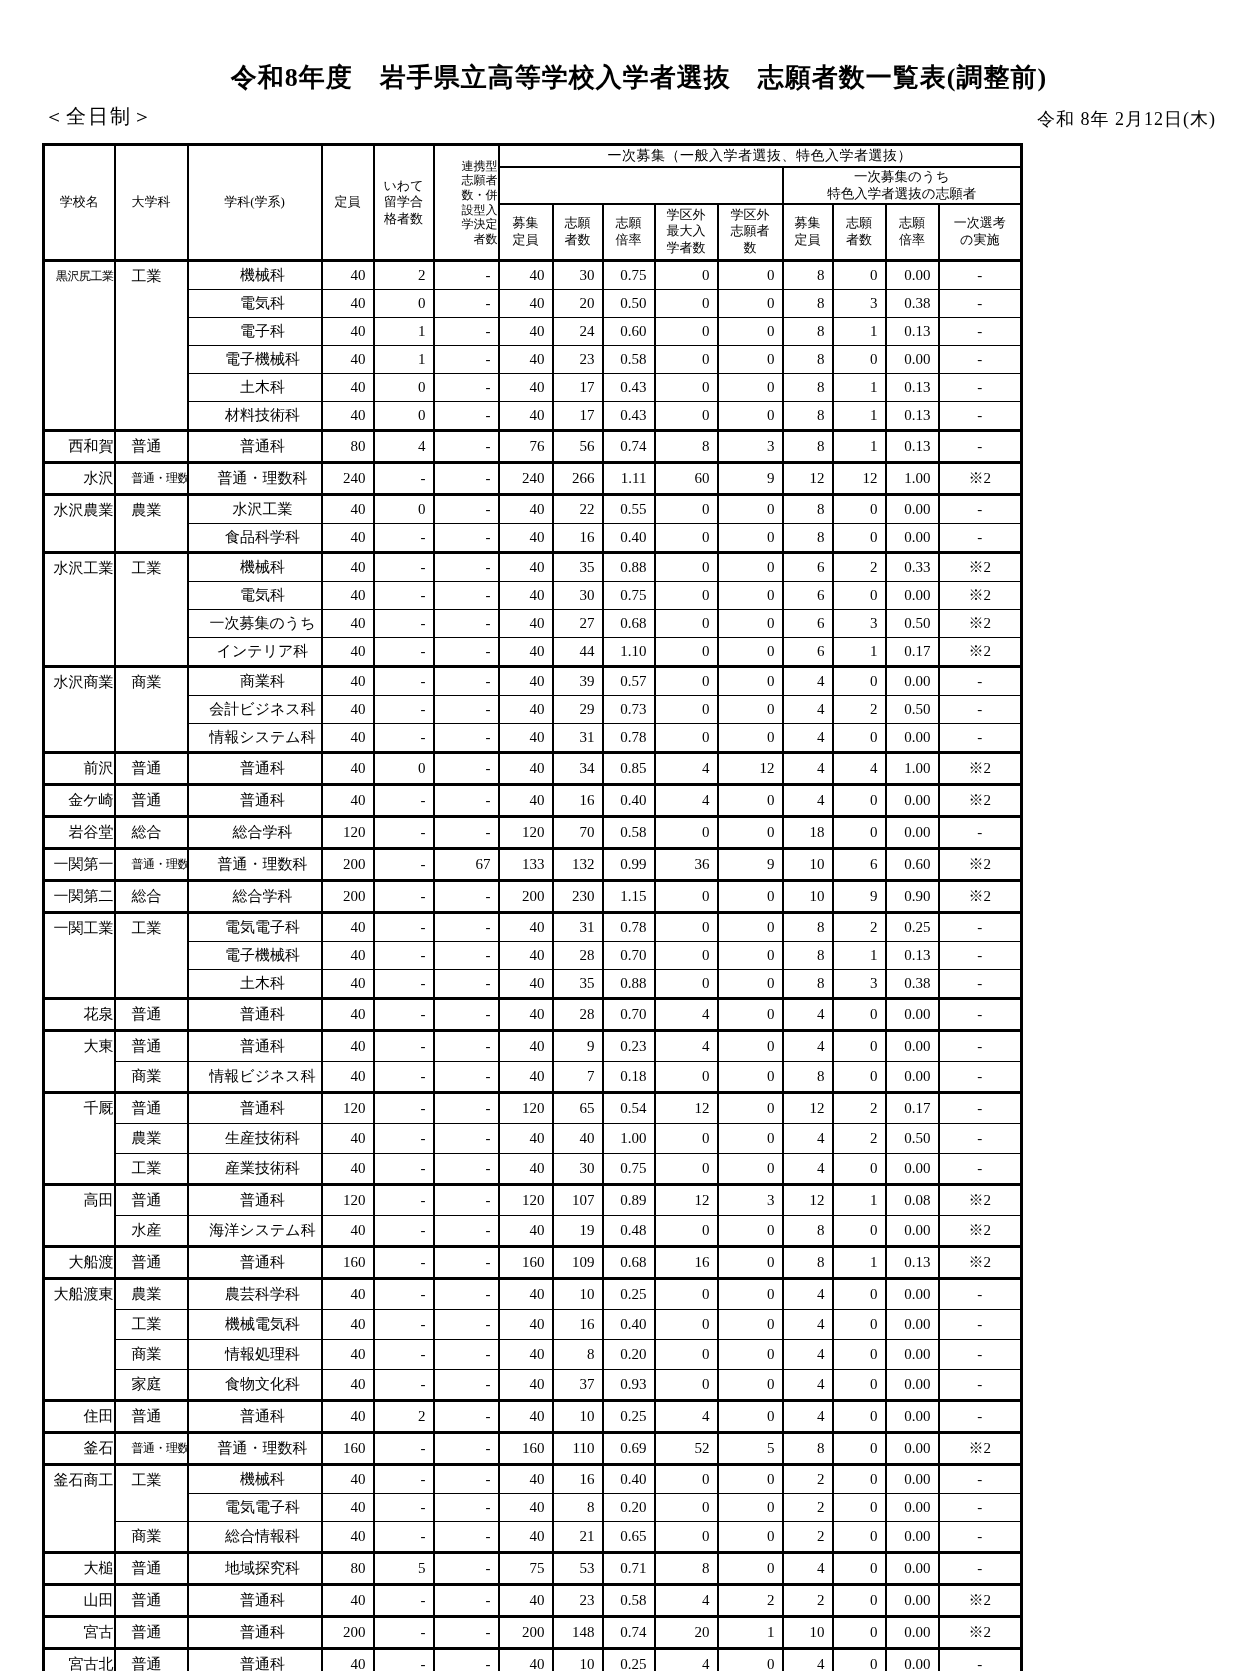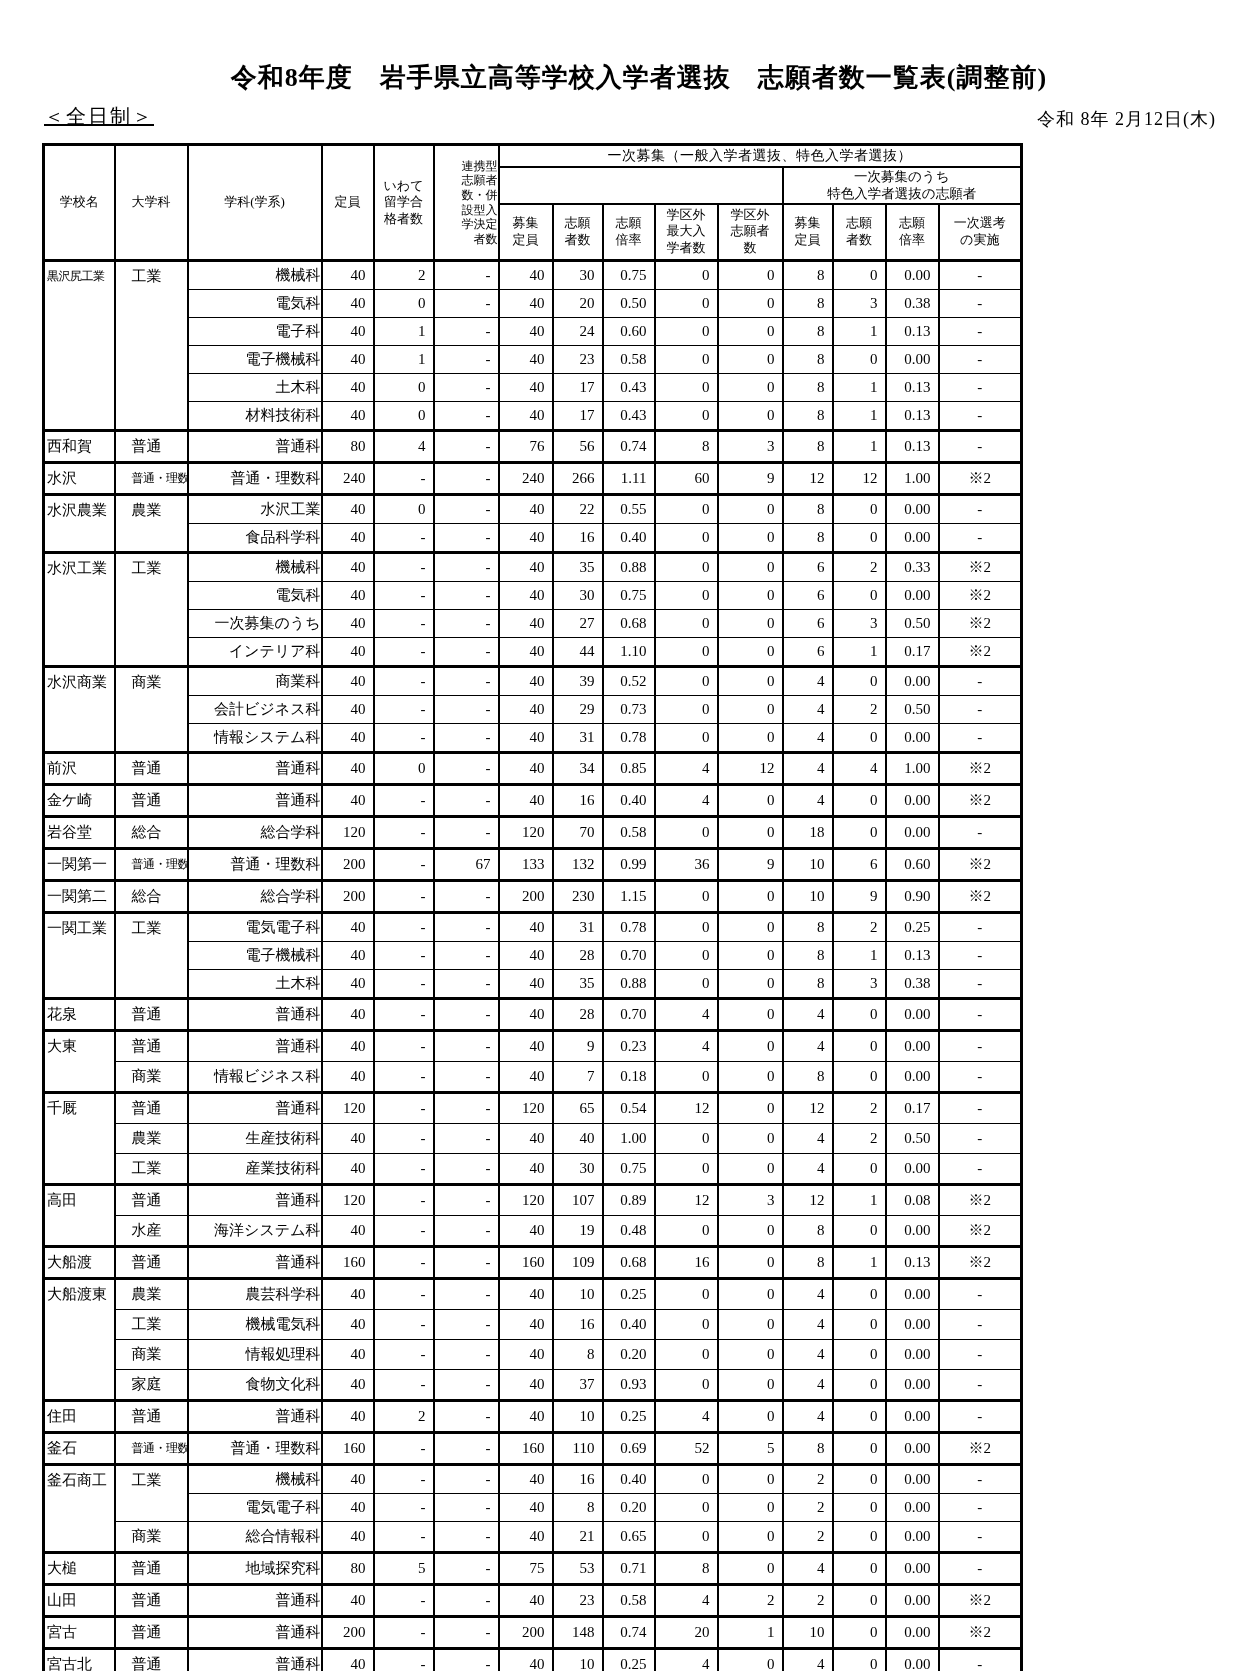--- a/index.html
+++ b/index.html
@@ -7,21 +7,21 @@
     width:1246px;height:1671px;background:#ffffff;color:#000;
     font-family:"Liberation Serif","DejaVu Serif",serif;
     position:relative;overflow:hidden;
   }
   .page-title{
     position:absolute;top:60px;left:16px;width:100%;
     text-align:center;font-size:26px;font-weight:bold;letter-spacing:1px;
     white-space:nowrap;
   }
   .system-label{
-    position:absolute;top:103px;left:44px;font-size:20px;letter-spacing:2px;text-decoration:underline;
+    position:absolute;top:103px;left:44px;font-size:20px;letter-spacing:2px;
   }
   .doc-date{
     position:absolute;top:107px;right:30px;font-size:18px;letter-spacing:1px;
   }
   table.main{
     position:absolute;left:42px;top:143px;width:978px;
     border-collapse:collapse;table-layout:fixed;
     border:3px solid #000;
   }
   th,td{
@@ -40,23 +40,23 @@
   thead th.group-title{font-size:14px;letter-spacing:0.5px;}
   thead th.subgroup-title{font-size:13.5px;}
   thead th.small{font-size:12px;line-height:1.22;text-align:right;}
   .pre{white-space:pre-line;}
   tbody td{
     height:27px;font-size:15px;line-height:27px;white-space:nowrap;
     border-top-width:1px;border-bottom-width:1px;
   }
   tbody tr.group-start td{border-top-width:3px;}
   tbody tr:last-child td{border-bottom-width:3px;}
-  td.cell-school{text-align:left;padding-left:2px;vertical-align:top;line-height:29px;}
+  td.cell-school{text-align:right;padding-left:2px;vertical-align:top;line-height:29px;}
   td.cell-dept{text-align:left;padding-left:16px;vertical-align:top;line-height:29px;}
-  td.cell-subject{text-align:right;padding-left:16px;}
+  td.cell-subject{text-align:center;padding-left:16px;}
   td.cell-num{text-align:right;padding-right:7px;}
   td.center{text-align:center;padding-right:0;}
   td.xs{font-size:12px;letter-spacing:-0.5px;}
 </style>
 </head>
 <body>
 
 <div class="page-title">令和8年度　岩手県立高等学校入学者選抜　志願者数一覧表(調整前)</div>
 <div class="system-label">＜全日制＞</div>
 <div class="doc-date">令和 8年 2月12日(木)</div>
@@ -347,21 +347,21 @@
       </tr>
       <tr class="group-start">
         <td class="cell-school" rowspan="3">水沢商業</td>
         <td class="cell-dept" rowspan="3">商業</td>
         <td class="cell-subject">商業科</td>
         <td class="cell-num">40</td>
         <td class="cell-num">-</td>
         <td class="cell-num">-</td>
         <td class="cell-num">40</td>
         <td class="cell-num">39</td>
-        <td class="cell-num">0.52</td>
+        <td class="cell-num">0.57</td>
         <td class="cell-num">0</td>
         <td class="cell-num">0</td>
         <td class="cell-num">4</td>
         <td class="cell-num">0</td>
         <td class="cell-num">0.00</td>
         <td class="cell-num center">-</td>
       </tr>
       <tr>
         <td class="cell-subject">会計ビジネス科</td>
         <td class="cell-num">40</td>

